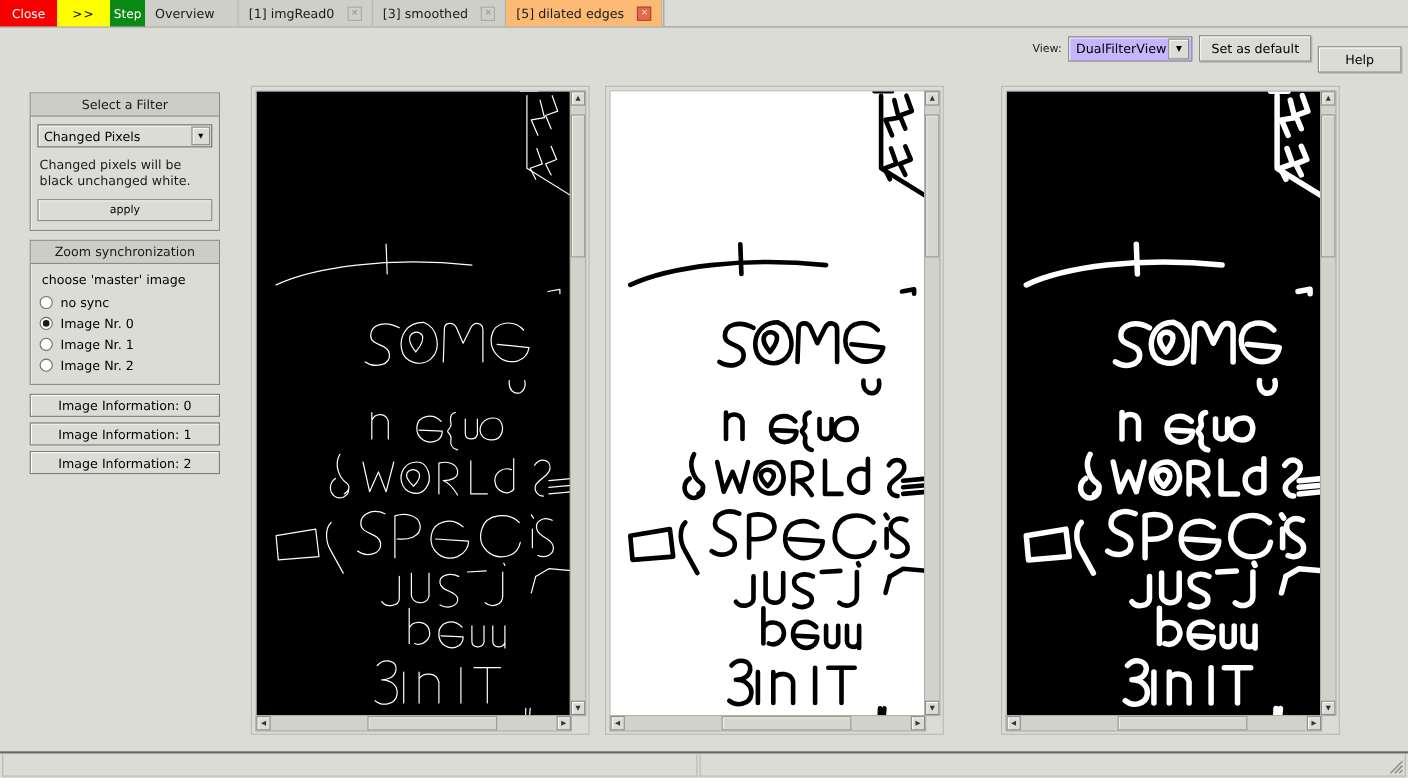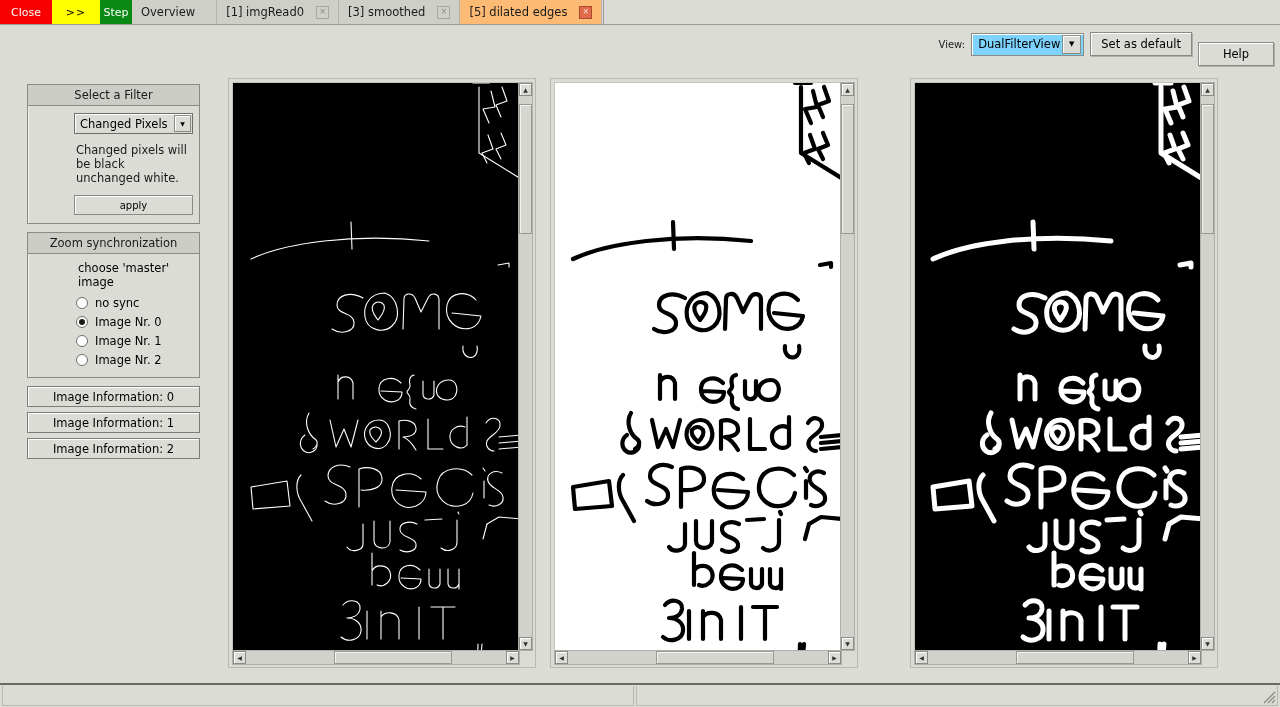--- a/index.html
+++ b/index.html
@@ -87,21 +87,21 @@
     height: 22px;
     display: flex;
     align-items: center;
     gap: 6px;
   }
   #viewbar .vlabel { font-size: 10px; color: #1a1a1a; }
   .combo {
     display: flex;
     align-items: center;
     height: 21px;
-    background: #7dd3fc;
+    background: #c4b5fd;
     border: 1px solid #8b8b85;
     box-shadow: inset 1px 1px 0 #ffffff;
     padding-left: 6px;
     min-width: 90px;
     font-size: 11.5px;
     cursor: pointer;
   }
   .combo .cbval { flex: 1 1 auto; }
   .combo .cbarrow {
     width: 17px; height: 17px;
@@ -137,21 +137,21 @@
     box-shadow: inset 1px 1px 0 #f0f0ec;
   }
   .group-title {
     background: #cdcdc7;
     border-bottom: 1px solid #8b8b85;
     text-align: center;
     font-size: 11.5px;
     padding: 3px 0;
     color: #1a1a1a;
   }
-  .group-body { padding: 7px 6px 8px 6px; margin-left: 40px; }
+  .group-body { padding: 7px 6px 8px 6px; }
 
   .sel-combo {
     display: flex;
     align-items: center;
     height: 19px;
     background: #dcdcd7;
     border: 1px solid #6f6f69;
     box-shadow: inset 1px 1px 0 #ffffff;
     font-size: 11.5px;
     padding-left: 5px;

